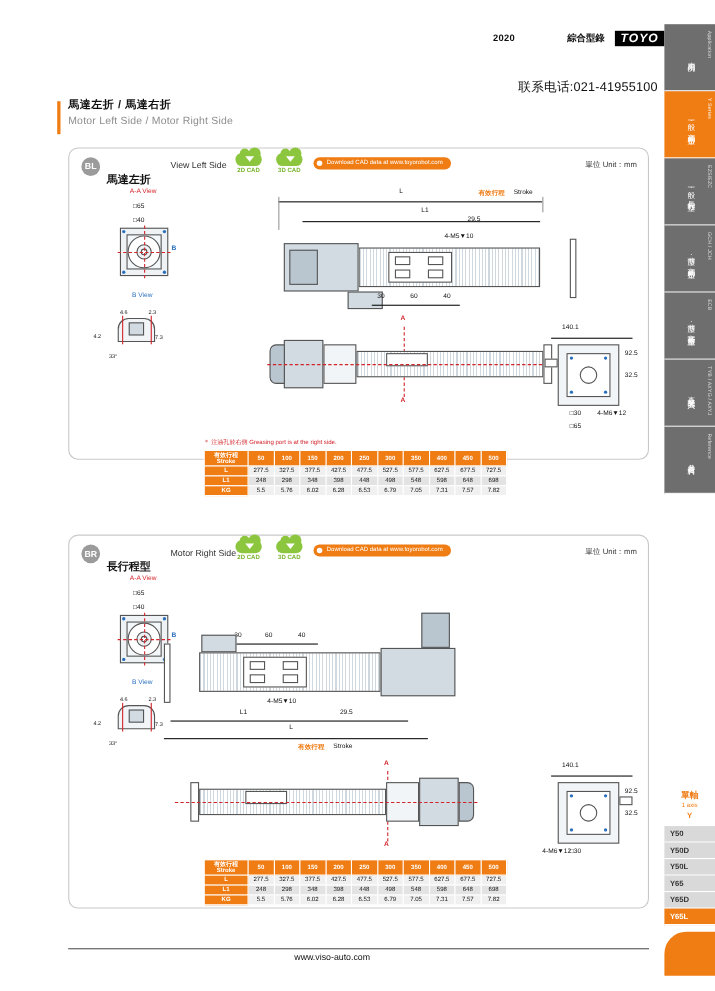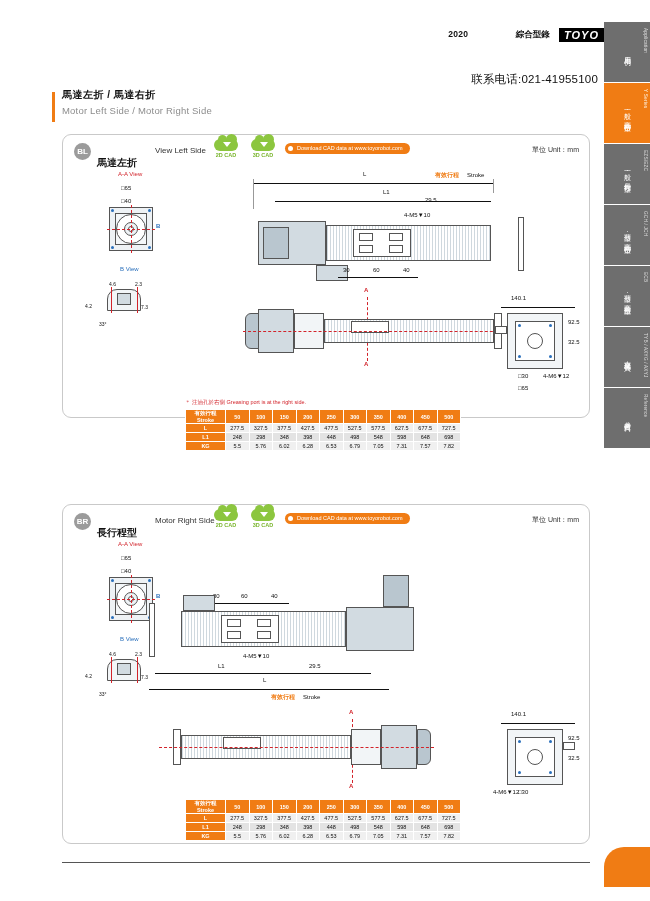--- a/index.html
+++ b/index.html
@@ -53,21 +53,21 @@
 
   
   .panel {
     position: absolute;
     left: 62px; width: 528px;
     border: 1px solid #c9c9c9;
     border-radius: 9px;
     background: #fff;
   }
   #panel-bl { top: 134px; height: 284px; }
-  #panel-br { top: 504px; height: 340px; }
+  #panel-br { top: 486px; height: 340px; }
 
   .panel-head { position: relative; height: 26px; }
   .code-badge {
     position: absolute; left: 11px; top: 8px;
     width: 17px; height: 17px; border-radius: 50%;
     background: #9b9b9b; color: #fff;
     font-size: 8px; font-weight: bold;
     display: flex; align-items: center; justify-content: center;
   }
   .panel-title-cn {
@@ -633,16 +633,42 @@
     <div class="side-item">
       <span class="side-vert">直交機器人</span>
       <span class="side-sub">TYB / AXYG / AXYJ</span>
     </div>
     <div class="side-item">
       <span class="side-vert">參考資料</span>
       <span class="side-sub">Reference</span>
     </div>
   </div>
 
+  <div class="models">
+    <div class="axis-head">
+      <div>單軸</div>
+      <div class="en">1 axis</div>
+      <div class="y">Y</div>
+    </div>
+    <div class="model-row">
+        <span>Y50</span>
+      </div>
+    <div class="model-row">
+        <span>Y50D</span>
+      </div>
+    <div class="model-row">
+        <span>Y50L</span>
+      </div>
+    <div class="model-row">
+        <span>Y65</span>
+      </div>
+    <div class="model-row">
+        <span>Y65D</span>
+      </div>
+    <div class="model-row active">
+        <span>Y65L</span>
+      </div>
+  </div>
 
   <div class="footer-rule"></div>
+  <div class="footer-url">www.viso-auto.com</div>
   <div class="footer-tab"></div>
 </div>
 
 </body></html>

